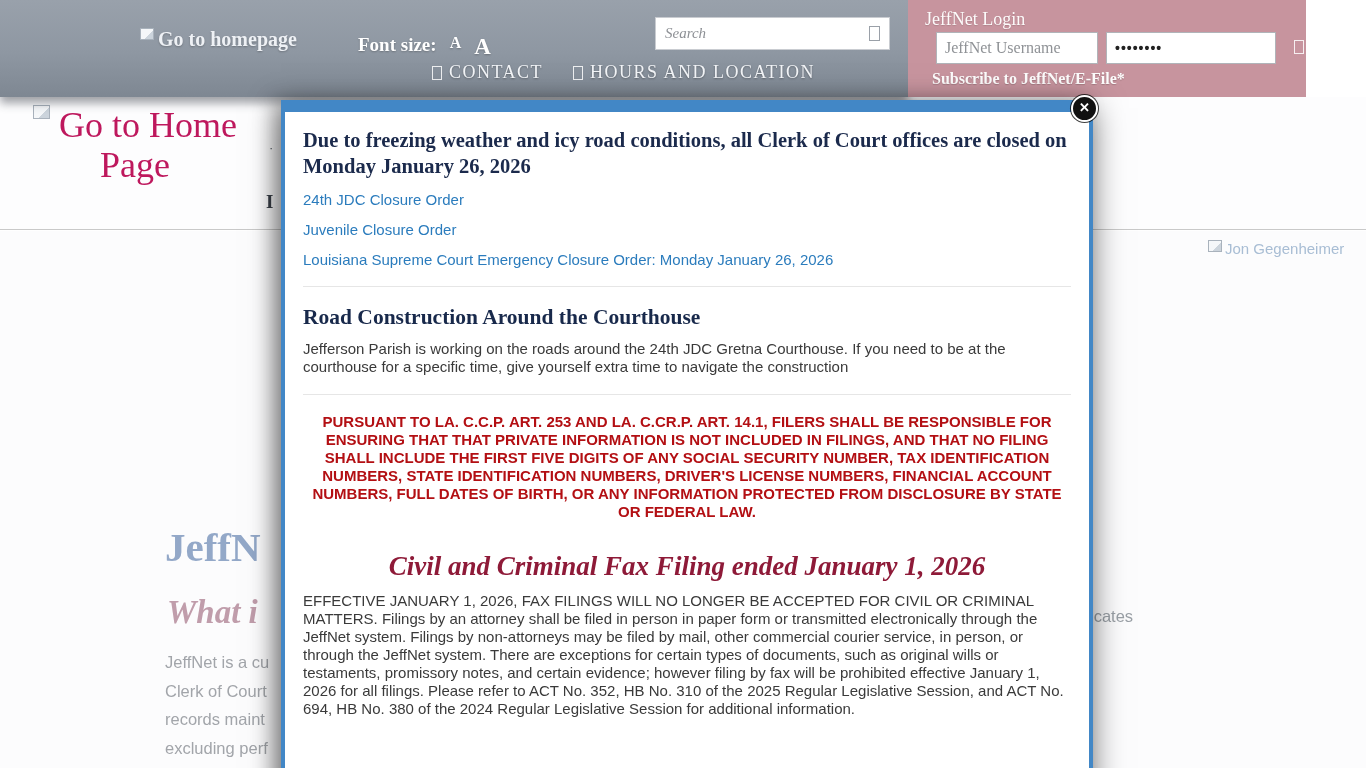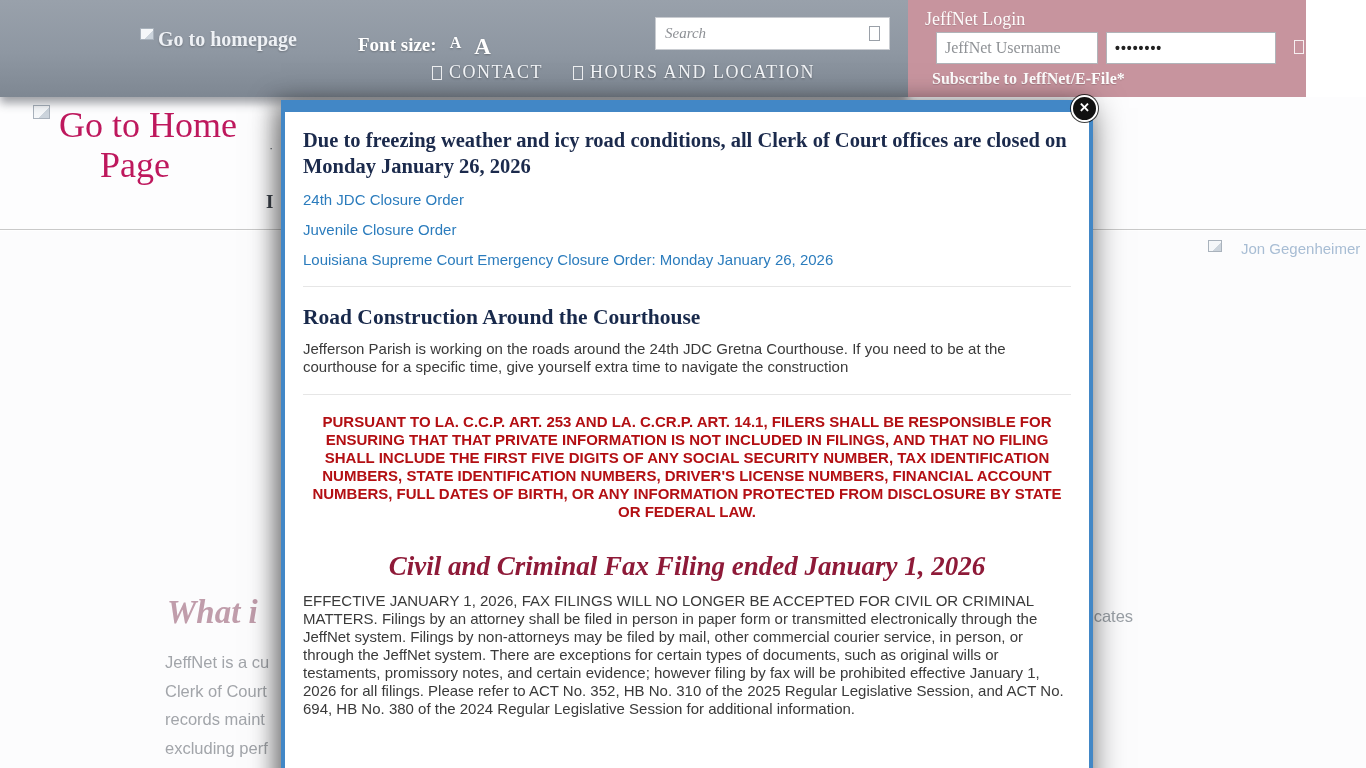--- a/index.html
+++ b/index.html
@@ -58,21 +58,21 @@
     color:#be185d; cursor:pointer; }
 
   
   .bimg { display:inline-block; vertical-align:top; border:1px solid #a9b2bc;
     background:linear-gradient(135deg,#f5f7f9 62%, #ccd4dc 62%); }
   .bimg.sm { width:14px; height:12px; }
   .bimg.md { width:17px; height:14px; }
 
   
   .main { position:absolute; left:0; top:231px; width:1366px; height:537px; background:#fcfcfd; z-index:1; }
-  .clerk-img { position:absolute; left:1208px; top:9px; display:flex; gap:19px; align-items:flex-start;
+  .clerk-img { position:absolute; left:1208px; top:9px; display:flex; gap:3px; align-items:flex-start;
     font-size:15px; color:#a8bdd4; }
   .bg-h1 { position:absolute; left:165px; top:292px; font-family:"Liberation Serif", serif;
     font-weight:700; font-size:41px; color:#93a8c8; }
   .bg-h2 { position:absolute; left:167px; top:363px; font-family:"Liberation Serif", serif;
     font-weight:700; font-style:italic; font-size:33px; color:#c09dab; }
   .bg-para { position:absolute; left:165px; top:417px; font-size:16.5px; line-height:28.5px; color:#a2a5aa; }
   .bg-right-frag { position:absolute; left:1090px; top:376px; font-size:16.5px; color:#9aa0a6; }
   .frag-dot { position:absolute; left:269px; top:-91px; font-size:13px; color:#5a6068; }
   .frag-letter { position:absolute; left:266px; top:-40px; font-family:"Liberation Serif", serif;
     font-size:19px; font-weight:700; color:#3a4049; }
@@ -141,20 +141,21 @@
     <span class="bimg md"></span>
     <span>Go to Home Page</span>
   </div>
 </div>
 
 <div class="main">
   <div class="clerk-img">
     <span class="bimg sm"></span>
     <span>Jon Gegenheimer</span>
   </div>
+  <div class="bg-h1">JeffN</div>
   <div class="bg-h2">What i</div>
   <div class="bg-para">
     <div>JeffNet is a cu</div>
     <div>Clerk of Court</div>
     <div>records maint</div>
     <div>excluding perf</div>
   </div>
   <div class="bg-right-frag">icates</div>
   <div class="frag-dot">·</div>
   <div class="frag-letter">I</div>

